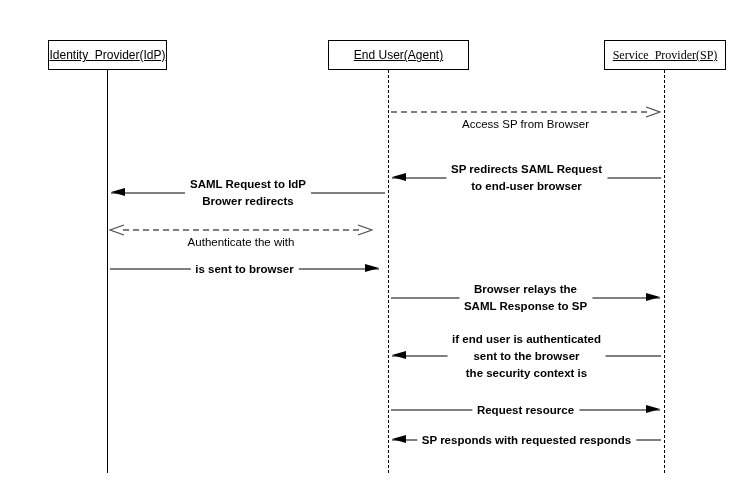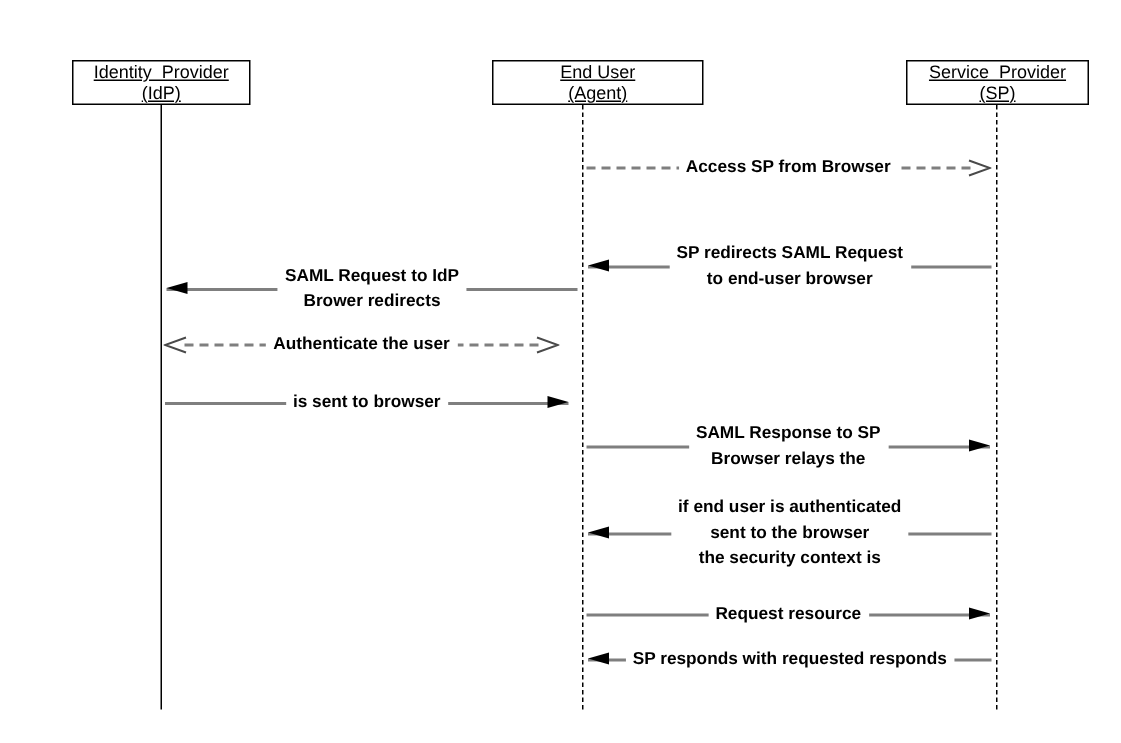--- a/index.html
+++ b/index.html
@@ -10,21 +10,21 @@
     width: 747px;
     height: 495px;
     background: #ffffff;
     overflow: hidden;
   }
   .actor-box {
     position: absolute;
     border: 1.5px solid #000;
     background: #fff;
     display: flex;
-    flex-direction: column;
+    flex-direction: row;
     align-items: center;
     justify-content: center;
     font-size: 12px;
     line-height: 14px;
     text-align: center;
     z-index: 3;
   }
   .actor-title-line { text-decoration: underline; white-space: pre; }
   .lifeline { position: absolute; width: 0; z-index: 0; }
   .lifeline.solid  { border-left: 1px solid #000; }
@@ -39,21 +39,21 @@
     top: 0;
     transform: translate(-50%, -50%);
     background: #ffffff;
     padding: 0 5px;
     text-align: center;
     font-size: 11.5px;
     line-height: 17px;
     white-space: nowrap;
     font-weight: bold;
   }
-  .mlabel.bold { font-weight: bold; }
+  .mlabel.bold { font-weight: normal; margin-top: 12px; }
   .head-filled {
     position: absolute;
     width: 0; height: 0;
     top: -5px;
   }
   .head-filled.right {
     right: 0;
     border-top: 4.5px solid transparent;
     border-bottom: 4.5px solid transparent;
     border-left: 14px solid #000;
@@ -75,21 +75,21 @@
     <div class="actor-box" style="left: 48px; top: 40px; width: 119px; height: 30px;">
       <div class="actor-title-line">Identity  Provider</div>
       <div class="actor-title-line">(IdP)</div>
     </div>
     <div class="lifeline solid" style="left: 107px; top: 70px; height: 403px;"></div>
     <div class="actor-box" style="left: 328px; top: 40px; width: 141px; height: 30px;">
       <div class="actor-title-line">End User</div>
       <div class="actor-title-line">(Agent)</div>
     </div>
     <div class="lifeline dashed" style="left: 388px; top: 70px; height: 403px;"></div>
-    <div class="actor-box" style="left: 604px; top: 40px; width: 122px; height: 30px;">
+    <div class="actor-box" style="left: 604px; top: 40px; width: 122px; height: 30px; font-family: Liberation Serif, serif;">
       <div class="actor-title-line">Service  Provider</div>
       <div class="actor-title-line">(SP)</div>
     </div>
     <div class="lifeline dashed" style="left: 664px; top: 70px; height: 403px;"></div>
     <div class="message" style="left: 391px; top: 112px; width: 269px;">
       <div class="shaft dashed" style="left: 0px; width: 256px;"></div>
       <svg class="head-open right" width="16" height="12" viewBox="0 0 16 12">
         <polyline points="1,1 15,6 1,11" fill="none" stroke="#4a4a4a" stroke-width="1.3"></polyline>
       </svg>
       <div class="mlabel bold">
@@ -114,36 +114,36 @@
     </div>
     <div class="message" style="left: 110px; top: 230px; width: 262px;">
       <div class="shaft dashed" style="left: 13px; width: 236px;"></div>
       <svg class="head-open right" width="16" height="12" viewBox="0 0 16 12">
         <polyline points="1,1 15,6 1,11" fill="none" stroke="#4a4a4a" stroke-width="1.3"></polyline>
       </svg>
       <svg class="head-open left" width="16" height="12" viewBox="0 0 16 12">
         <polyline points="15,1 1,6 15,11" fill="none" stroke="#4a4a4a" stroke-width="1.3"></polyline>
       </svg>
       <div class="mlabel bold">
-        <div class="mlabel-line">Authenticate the user</div>
+        <div class="mlabel-line">Authenticate the with</div>
       </div>
     </div>
     <div class="message" style="left: 110px; top: 269px; width: 269px;">
       <div class="shaft solid" style="left: 0px; width: 269px;"></div>
       <div class="head-filled right"></div>
       <div class="mlabel">
         <div class="mlabel-line">is sent to browser</div>
       </div>
     </div>
     <div class="message" style="left: 391px; top: 298px; width: 269px;">
       <div class="shaft solid" style="left: 0px; width: 269px;"></div>
       <div class="head-filled right"></div>
       <div class="mlabel">
+        <div class="mlabel-line">Browser relays the</div>
         <div class="mlabel-line">SAML Response to SP</div>
-        <div class="mlabel-line">Browser relays the</div>
       </div>
     </div>
     <div class="message" style="left: 392px; top: 356px; width: 269px;">
       <div class="shaft solid" style="left: 0px; width: 269px;"></div>
       <div class="head-filled left"></div>
       <div class="mlabel">
         <div class="mlabel-line">if end user is authenticated</div>
         <div class="mlabel-line">sent to the browser</div>
         <div class="mlabel-line">the security context is</div>
       </div>

